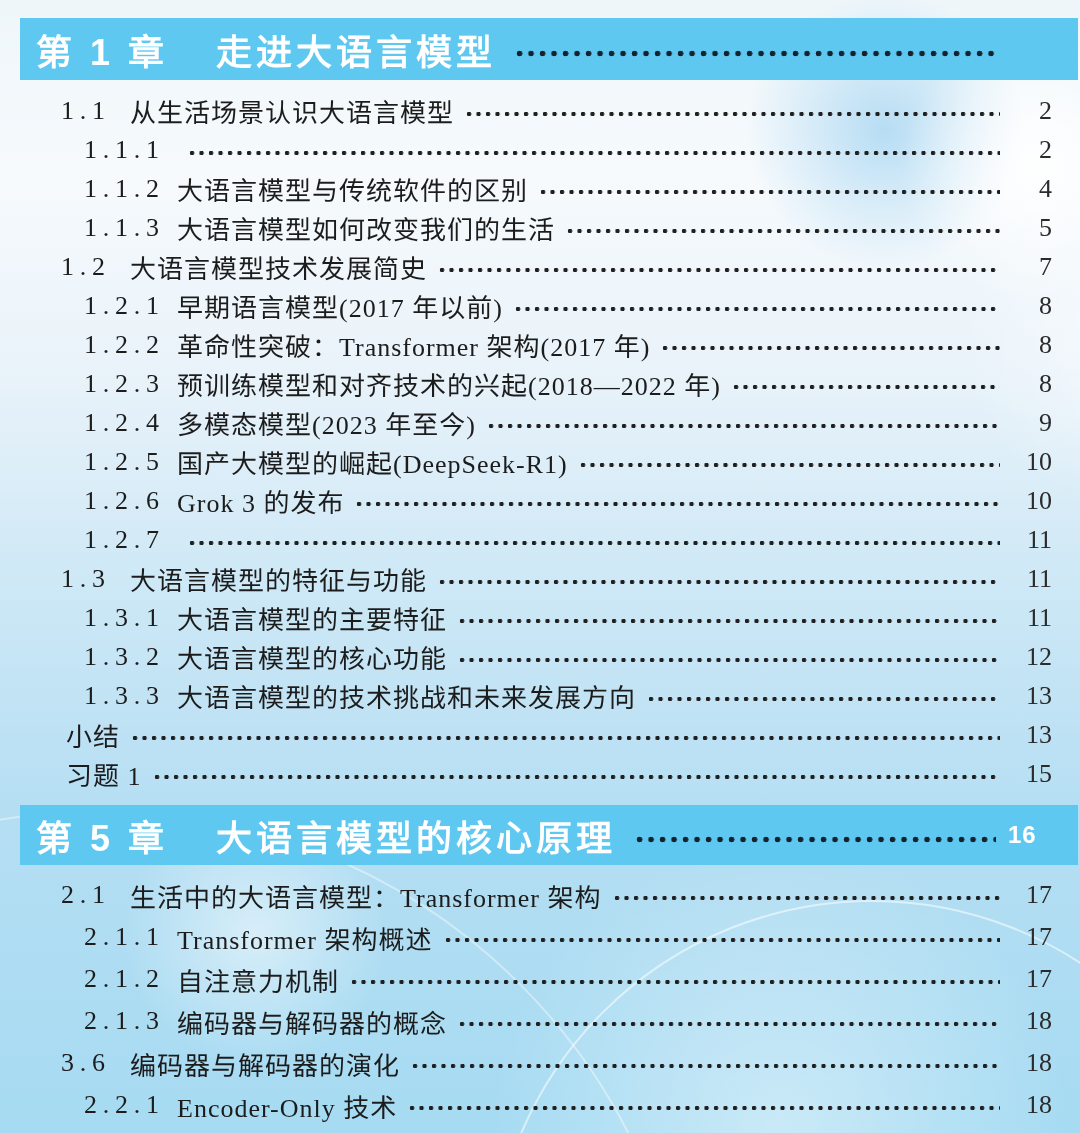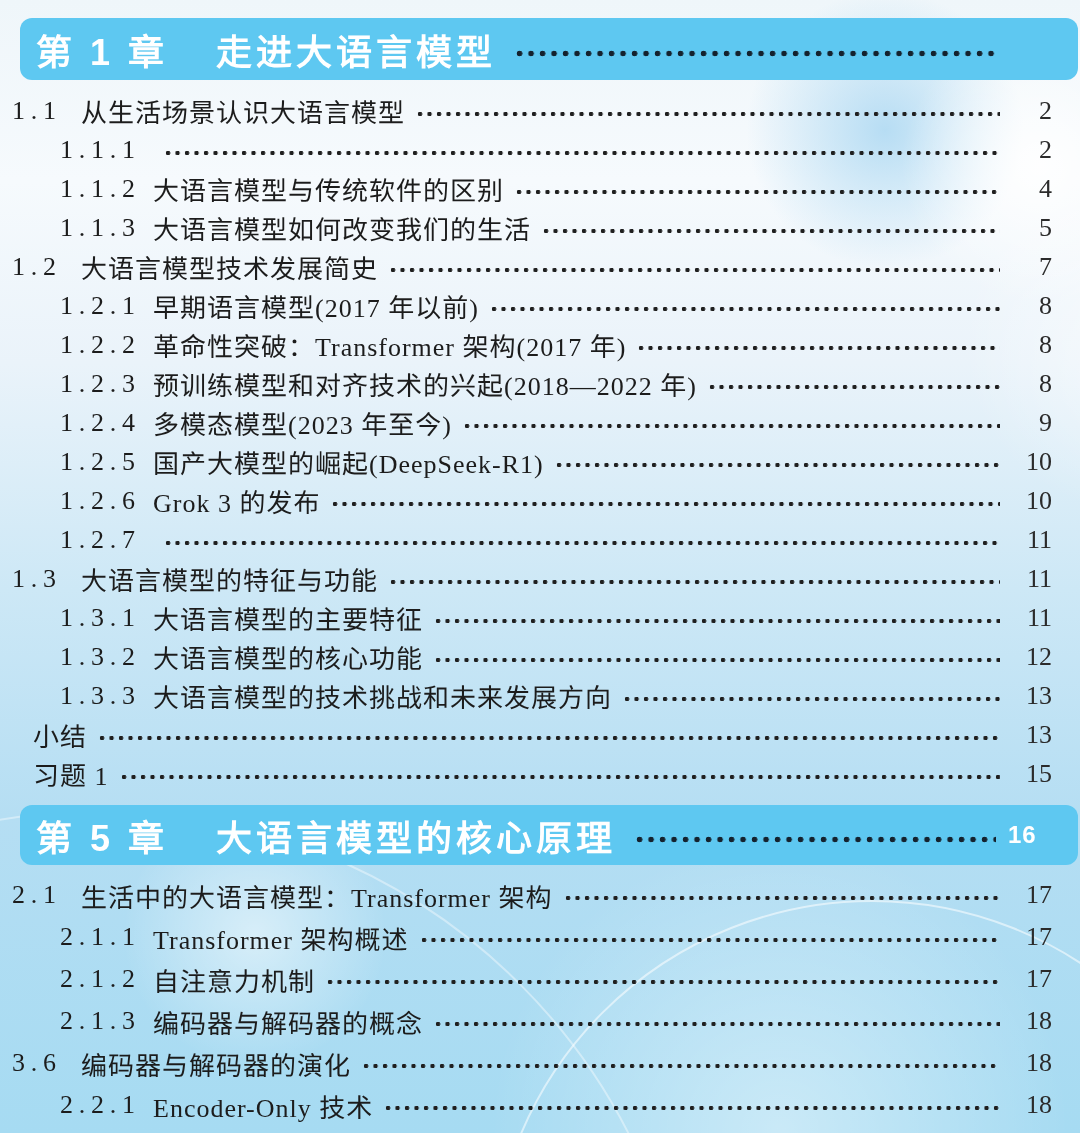--- a/index.html
+++ b/index.html
@@ -34,21 +34,21 @@
     border:2px solid rgba(255,255,255,.55);}
   .d-ring-2{left:-490px;top:810px;width:1180px;height:1180px;
     border:2px solid rgba(255,255,255,.4);}
   
   .content{position:relative;}
   .chapter-banner{
     display:flex;align-items:center;
     margin:18px 2px 0 20px;height:62px;
     padding:0 26px 0 16px;
     background:var(--banner-blue,#5ec8f1);
-    border-radius:12px;
+    border-radius:0;
     font-family:"Liberation Sans","DejaVu Sans",sans-serif;
     font-weight:700;color:var(--banner-text,#ffffff);
     font-size:36px;letter-spacing:4px;
   }
   .chapter-2 .chapter-banner{margin-top:12px;height:60px;}
   .ch-label{flex:none;white-space:pre;}
   .ch-title{flex:none;margin-left:48px;white-space:pre;}
   .ch-page{flex:none;min-width:44px;margin-left:12px;text-align:left;
     font-size:24px;letter-spacing:1px;}
   
@@ -61,24 +61,24 @@
     height:9px;margin:8px 0 0 20px;
     background-image:radial-gradient(circle at 3.5px 4.5px,var(--banner-dot-color,#14222e) 2.6px,rgba(0,0,0,0) 3.1px);
     background-size:11.5px 9px;
   }
   
   .entries{list-style:none;margin:11px 0 0 0;padding:0 28px 0 0;}
   .chapter-2 .entries{margin-top:9px;}
   .entry{display:flex;align-items:center;height:39px;font-size:26px;}
   .chapter-2 .entry{height:42px;}
   .entry .num{flex:none;letter-spacing:.22em;}
-  .lvl0{padding-left:33px;}
-  .lvl1{margin-left:12px;}
+  .lvl0{padding-left:66px;}
+  .lvl1{padding-left:61px;}
   .lvl1 .num{width:69px;}
-  .lvl2{padding-left:60px;}
+  .lvl2{padding-left:84px;}
   .lvl2 .num{width:93px;}
   .entry .title{flex:none;letter-spacing:1px;white-space:pre;}
   .pg{flex:none;min-width:42px;margin-left:6px;text-align:right;
     font-size:26px;color:var(--page-num-color,#2b2b2b);}
 </style>
 </head>
 <body>
 
 <div class="page">
   <div class="decor">

